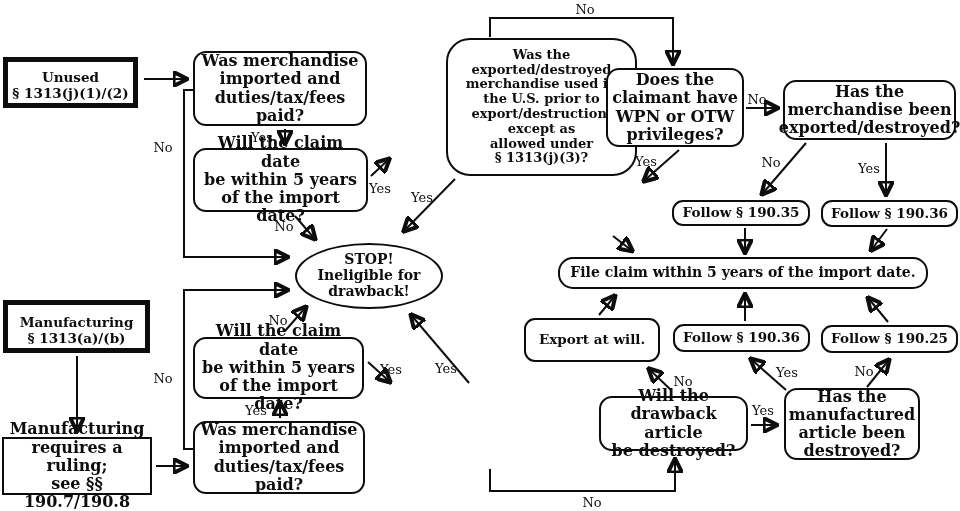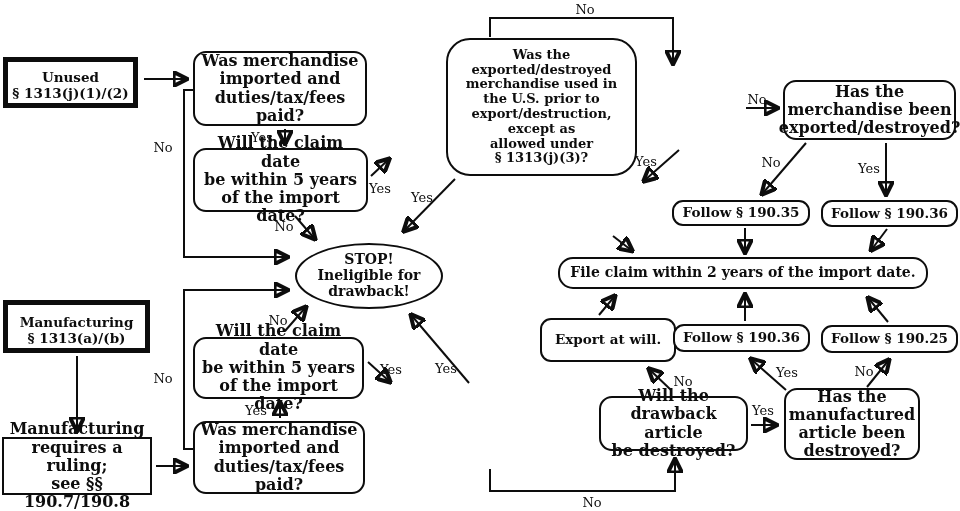--- a/index.html
+++ b/index.html
@@ -99,40 +99,46 @@
   <div class="node big" style="left:408px;top:38px;width:191px;height:138px;margin-left:38px;">
     <span class="node-text">Was the
 exported/destroyed
 merchandise used in
 the U.S. prior to
 export/destruction,
 except as
 allowed under
 § 1313(j)(3)?</span>
   </div>
+  <div class="node" style="left:606px;top:68px;width:138px;height:79px;">
+    <span class="node-text">Does the
+claimant have
+WPN or OTW
+privileges?</span>
+  </div>
   <div class="node" style="left:783px;top:80px;width:173px;height:60px;">
     <span class="node-text">Has the
 merchandise been
 exported/destroyed?</span>
   </div>
   <div class="node ellipse" style="left:295px;top:243px;width:148px;height:66px;">
     <span class="node-text">STOP!
 Ineligible for
 drawback!</span>
   </div>
   <div class="node pill" style="left:672px;top:200px;width:138px;height:26px;">
     <span class="node-text">Follow § 190.35</span>
   </div>
   <div class="node pill" style="left:821px;top:200px;width:137px;height:27px;">
     <span class="node-text">Follow § 190.36</span>
   </div>
   <div class="node wide" style="left:558px;top:257px;width:370px;height:32px;">
-    <span class="node-text">File claim within 2 years of the import date.</span>
+    <span class="node-text">File claim within 5 years of the import date.</span>
   </div>
-  <div class="node pill" style="left:540px;top:318px;width:136px;height:44px;">
+  <div class="node pill" style="left:524px;top:318px;width:136px;height:44px;">
     <span class="node-text">Export at will.</span>
   </div>
   <div class="node pill" style="left:673px;top:324px;width:137px;height:28px;">
     <span class="node-text">Follow § 190.36</span>
   </div>
   <div class="node pill" style="left:821px;top:325px;width:137px;height:28px;">
     <span class="node-text">Follow § 190.25</span>
   </div>
   <div class="node entry" style="left:3px;top:300px;width:147px;height:53px;">
     <span class="node-text">Manufacturing

